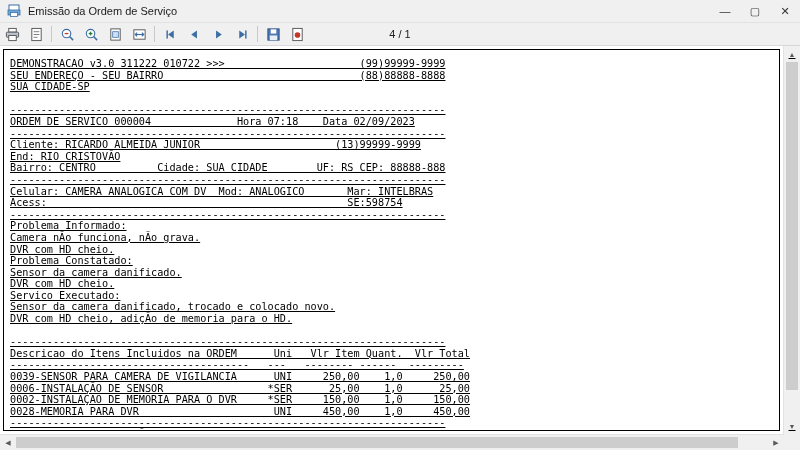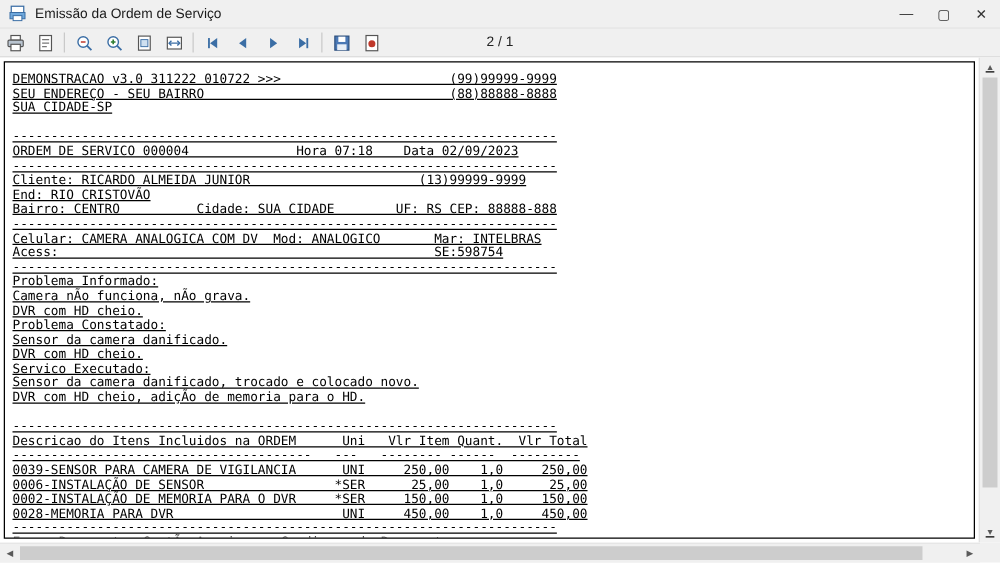--- a/index.html
+++ b/index.html
@@ -301,21 +301,21 @@
           <rect x="4" y="9" width="8" height="5" fill="#e8eef6"></rect>
         </svg>
       </div>
       <div class="tb-btn">
         <svg width="15" height="15" viewBox="0 0 16 16">
           <rect x="3" y="1.5" width="10" height="13" fill="#ffffff" stroke="#555" stroke-width="1"></rect>
           <circle cx="8" cy="8.5" r="3" fill="#c0392b"></circle>
         </svg>
       </div>
     </div>
-    <div class="page-indicator">2 / 1</div>
+    <div class="page-indicator">4 / 1</div>
   </div>
 
   <div class="doc-wrap">
     <div class="doc-page">
       <pre class="report">DEMONSTRACAO v3.0 311222 010722 &gt;&gt;&gt;                      (99)99999-9999
 SEU ENDEREÇO - SEU BAIRRO                                (88)88888-8888
 SUA CIDADE-SP
 
 -----------------------------------------------------------------------
 ORDEM DE SERVICO 000004              Hora 07:18    Data 02/09/2023

